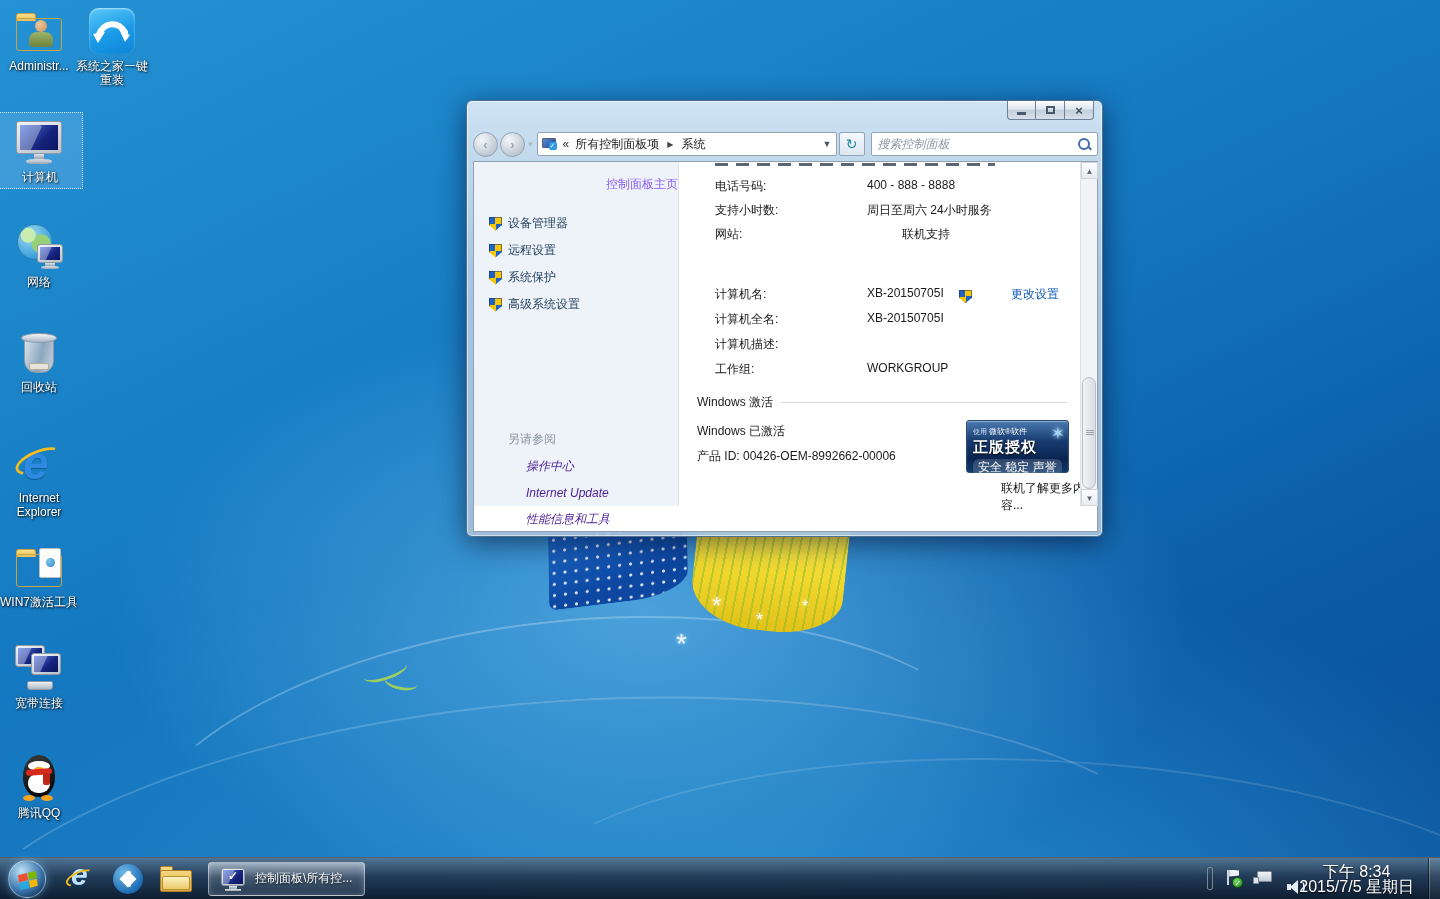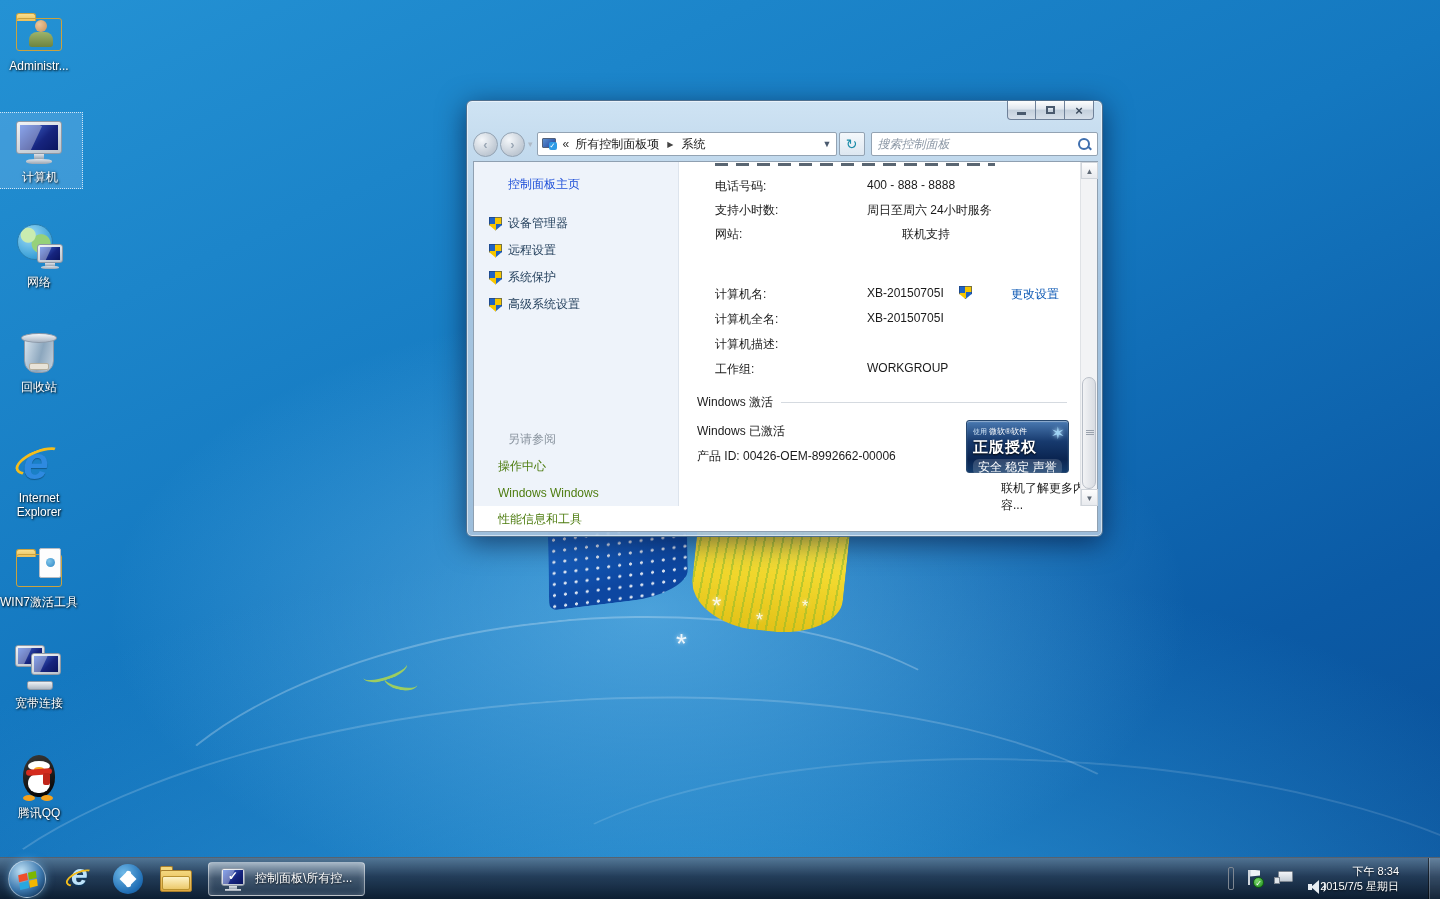--- a/index.html
+++ b/index.html
@@ -117,39 +117,39 @@
   .mag { position:relative; width:14px; height:14px; }
   .mag::before { content:""; position:absolute; left:1px; top:1px; width:8px; height:8px; border:2px solid #3f6fae; border-radius:50%; }
   .mag::after { content:""; position:absolute; left:10px; top:10px; width:5px; height:2px; background:#3f6fae; transform:rotate(45deg); }
   
   .winbody { position:absolute; left:6px; top:60px; width:625px; height:371px; background:#fff; border:1px solid #8fa0b1; }
   .menubar { height:25px; background:linear-gradient(#fbfcfd,#eef2f6); border-bottom:1px solid #dfe5eb;
     display:flex; align-items:center; padding-left:12px; font-size:12px; color:#1a1a1a; }
   .menubar span { margin-right:22px; cursor:pointer; }
   .bodycols { position:relative; display:flex; height:344px; }
   .sidebar { width:205px; background:#eef3fa; border-right:1px solid #dde4ed; padding-top:14px; font-size:12px; position:relative;}
-  .side-home { padding-left:34px; color:#1d4ed8; margin-bottom:22px; cursor:pointer; }
+  .side-home { padding-left:34px; color:#8b5cf6; margin-bottom:22px; cursor:pointer;text-align:right; }
   .side-task { display:flex; align-items:center; padding-left:15px; margin-bottom:10px; color:#26425e; cursor:pointer; }
   .uac { width:13px; height:14px; margin-right:6px; flex:0 0 13px;
     clip-path:polygon(0 0,100% 0,100% 60%,50% 100%,0 60%);
     background:conic-gradient(from 0deg at 50% 50%, #f7c600 0 25%, #1f63c4 0 50%, #f7c600 0 75%, #1f63c4 0 100%);
     box-shadow:inset 0 0 0 1px rgba(30,60,110,.6); }
   .side-seealso { padding-left:34px; color:#8b95a0; margin:118px 0 10px; }
-  .side-link { padding-left:24px; color:#4d7c0f; margin-bottom:11px; cursor:pointer; }
+  .side-link { padding-left:52px; color:#4c1d95; margin-bottom:11px; cursor:pointer;font-style:italic; }
   .main { position:relative; flex:1; font-size:12px; color:#1a1a1a; }
   .clip-remnant { position:absolute; left:36px; top:1px; width:280px; height:3px;
     background:repeating-linear-gradient(90deg,#5a6672 0 13px, transparent 13px 21px); }
   .row { position:absolute; left:0; width:100%; }
   .row .lab { position:absolute; left:36px; color:#1a1a1a; }
   .row .val { position:absolute; left:188px; color:#1a1a1a; }
   .link { color:#0956b3; cursor:pointer;margin-left:35px; }
   .sect { position:absolute; left:18px; right:30px; color:#1a1a1a; }
   .sect .line { position:absolute; left:0; right:0; top:8px; border-top:1px solid #d5dae0; }
   .sect .txt { position:relative; background:#fff; padding-right:8px; }
-  .chg { position:absolute; left:280px; display:flex; align-items:flex-start; }
+  .chg { position:absolute; left:280px; display:flex; align-items:flex-end; }
   .chg .uac { width:12px; height:13px; margin-right:4px; }
   .badge { position:absolute; left:287px; top:258px; width:103px; height:53px; border-radius:3px;
     background:linear-gradient(180deg,#4a7ab2 0%,#173a6e 40%,#0a2450 75%,#123a6a);
     border:1px solid #27486f; color:#fff; padding:5px 6px; box-shadow:inset 0 1px 1px rgba(255,255,255,.4); cursor:pointer;}
   .badge .r1 { font-size:8px; white-space:nowrap; }
   .badge .r1 .tiny { font-size:7px; color:#cfe3f5; margin-right:2px; }
   .badge .r2 { font-size:15px; font-weight:bold; letter-spacing:1px; margin-top:1px; text-shadow:0 1px 2px #000; }
   .badge .r3 { font-size:12px; margin-top:2px; background:rgba(255,255,255,.16); border-radius:6px; display:inline-block; padding:0 5px; }
   .badge .star { position:absolute; right:3px; top:2px; color:#9fd4f5; font-size:17px; text-shadow:0 0 4px #bfe6ff; }
   
@@ -197,21 +197,21 @@
     background-image:repeating-linear-gradient(90deg, rgba(90,100,110,.6) 0 1px, transparent 1px 4px); background-clip:content-box; padding:2px;}
   .flagpole { width:2px; height:15px; background:#cfd6dd; position:absolute; left:2px; top:0; }
   .flagcloth { position:absolute; left:4px; top:0; width:10px; height:7px; background:#eef2f6; clip-path:polygon(0 0,100% 15%,100% 85%,0 100%); }
   .chkbub { position:absolute; left:7px; top:7px; width:11px; height:11px; border-radius:50%; background:radial-gradient(circle at 35% 30%, #7bd66a, #1d8f1d); color:#fff; font-size:8px; line-height:11px; text-align:center; border:1px solid #0d5c0d;}
   .net-scr { width:15px; height:11px; background:linear-gradient(#f2f5f8,#c3ccd5); border:1px solid #7d8691; border-radius:1px; }
   .net-plug { position:absolute; left:-4px; top:6px; width:6px; height:7px; background:#dfe5ea; border:1px solid #7d8691;}
   .spk { position:relative; width:18px; height:16px; }
   .spk .box { position:absolute; left:0; top:5px; width:4px; height:6px; background:#e8edf2; }
   .spk .cone { position:absolute; left:3px; top:1px; width:0; height:0; border:7px solid transparent; border-right:8px solid #e8edf2; border-left:none; }
   .spk .wave { position:absolute; left:12px; top:3px; width:6px; height:10px; border:2px solid #e8edf2; border-left:none; border-top:none; border-bottom:none; border-radius:0 50% 50% 0; }
-  #clock { text-align:right; color:#fff; font-size:11px; line-height:15px; margin-right:29px; text-shadow:0 1px 2px rgba(0,0,0,.8); cursor:default;}
+  #clock { text-align:center; color:#fff; font-size:16px; line-height:15px; margin-right:14px; text-shadow:0 1px 2px rgba(0,0,0,.8); cursor:default;}
   .showdesk { width:12px; height:42px; background:linear-gradient(rgba(255,255,255,.12),rgba(255,255,255,.04));
     border-left:1px solid rgba(0,0,0,.6); box-shadow:inset 1px 0 0 rgba(255,255,255,.25); cursor:pointer;}
 </style>
 </head>
 <body>
 
 <div id="screen">
 
   <div class="swoosh" style="left:120px; top:620px; width:900px; height:420px; transform:rotate(-6deg);"></div>
   <div class="swoosh" style="left:-80px; top:700px; width:1300px; height:500px; transform:rotate(-4deg); opacity:.7;"></div>
@@ -228,20 +228,31 @@
   <div class="dicon" style="left:-4px; top:6px;">
     <div class="art">
       <div class="f-tab"></div>
         <div class="f-base"></div>
       <div class="person-head"></div>
         <div class="person-body"></div>
     </div>
     <div class="lbl">Administr...</div>
   </div>
 
+  <div class="dicon" style="left:69px; top:6px;">
+    <div class="art">
+      <div class="sysapp"></div>
+      <svg width="46" height="46" style="position:absolute;left:3px;top:2px;" viewBox="0 0 46 46">
+        <path d="M9 28 C15 13, 29 13, 36 24" stroke="#ffffff" stroke-width="6" fill="none" stroke-linecap="round"></path>
+        <polygon points="4,26 16,24 9,35" fill="#ffffff"></polygon>
+        <polygon points="41,27 30,21 36,34" fill="#ffffff"></polygon>
+      </svg>
+    </div>
+    <div class="lbl" style="width:80px;margin-left:3px;">系统之家一键重装</div>
+  </div>
 
   <div class="dicon selected" style="left:-3px; top:112px; padding:4px 0;">
     <div class="art">
       <div class="mon-frame" style="left:2px; top:4px; width:46px; height:33px;"></div>
       <div class="mon-screen" style="left:6px; top:8px; width:38px; height:25px;"></div>
       <div class="mon-stand" style="left:20px; top:37px; width:10px; height:5px;"></div>
       <div class="mon-stand" style="left:12px; top:42px; width:26px; height:5px; border-radius:40%;"></div>
     </div>
     <div class="lbl">计算机</div>
   </div>
@@ -362,21 +373,21 @@
           <div class="side-task">
             <span class="uac"></span>
             <span>系统保护</span>
           </div>
           <div class="side-task">
             <span class="uac"></span>
             <span>高级系统设置</span>
           </div>
           <div class="side-seealso">另请参阅</div>
           <div class="side-link">操作中心</div>
-          <div class="side-link">Windows Windows</div>
+          <div class="side-link">Internet Update</div>
           <div class="side-link">性能信息和工具</div>
         </div>
 
         <div class="main">
           <div class="clip-remnant"></div>
 
           <div class="row" style="top:16px;">
             <span class="lab">电话号码:</span>
             <span class="val">400 - 888 - 8888</span>
           </div>

